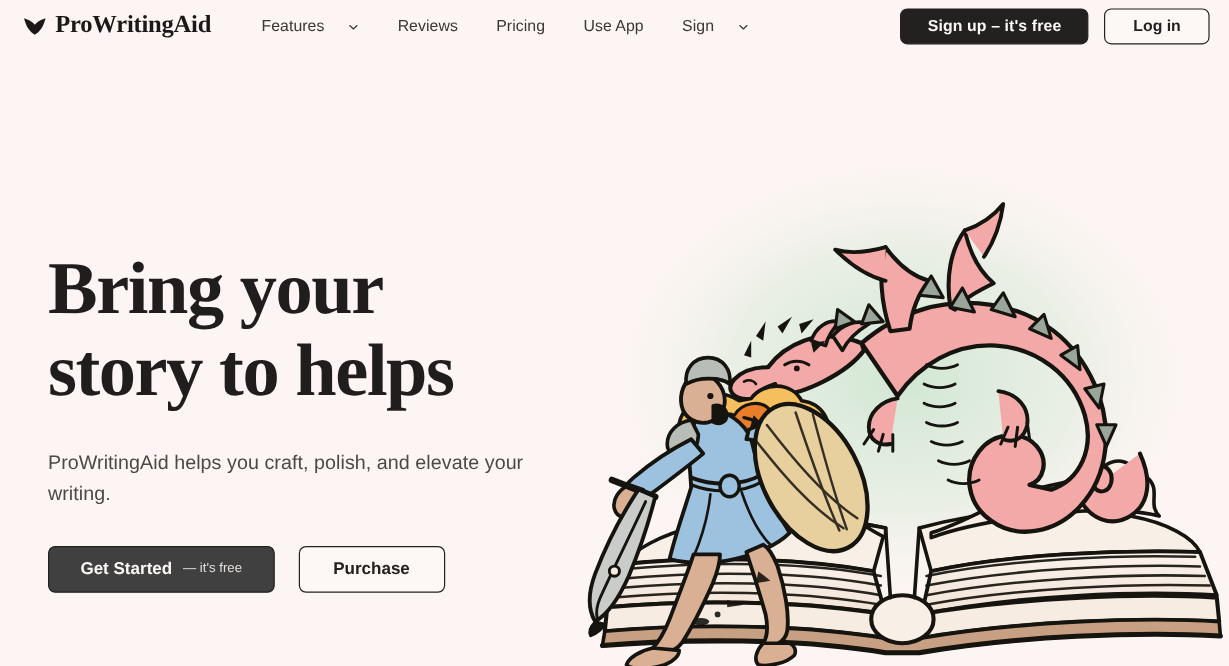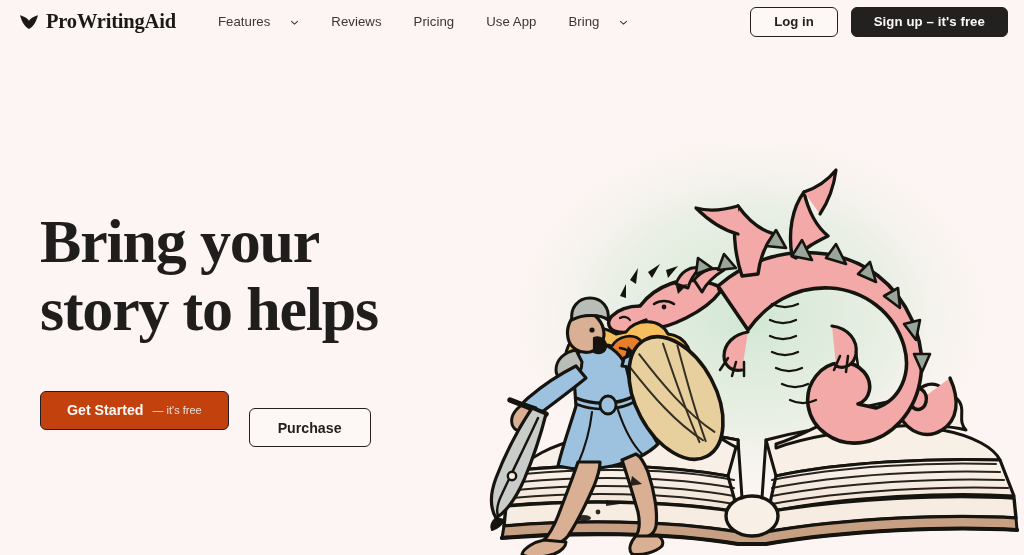--- a/index.html
+++ b/index.html
@@ -148,40 +148,39 @@
     letter-spacing: 0.05px;
   }
 
   .hero-ctas {
     margin-top: 30px;
     display: flex;
     align-items: center;
     gap: 20px;
   }
   .btn-getstarted {
-    background: #c2410c;
+    background: #404040;
     border: 1.6px solid #23211f;
     color: #fdf8f6;
     height: 39px;
     padding: 0 26px;
     border-radius: 6px;
     gap: 9px;
   }
   .gs-strong { font-weight: 700; font-size: 14.2px; }
   .gs-light  { font-weight: 400; font-size: 11px; color: #e6e0dc; }
   .btn-purchase {
     background: #fdf8f6;
     border: 1.6px solid #23211f;
     color: #23211f;
     font-weight: 700;
     font-size: 14.2px;
     height: 39px;
     padding: 0 28px;
     border-radius: 6px;
-    margin-top: 35px;
   }
 
   
   .hero-art {
     flex: 1 1 auto;
     position: relative;
   }
   .hero-art svg {
     position: absolute;
     left: 10px;
@@ -225,45 +224,46 @@
 
     <div class="nav-item">
       <span>Pricing</span>
     </div>
 
     <div class="nav-item">
       <span>Use App</span>
     </div>
 
     <div class="nav-item">
-      <span>Bring</span>
+      <span>Sign</span>
       <span>
         <svg class="chev" viewBox="0 0 12 12" aria-hidden="true">
           <path d="M2 4.4 L6 8.2 L10 4.4" fill="none" stroke="#3a3633" stroke-width="1.35" stroke-linecap="round" stroke-linejoin="round"></path>
         </svg>
       </span>
     </div>
 
   </nav>
 
   <div class="header-actions">
+    <button class="btn btn-signup">Sign up – it's free</button>
     <button class="btn btn-login">Log in</button>
-    <button class="btn btn-signup">Sign up – it's free</button>
   </div>
 
 </header>
 
 <section class="hero">
 
   <div class="hero-copy">
     <h1 class="hero-title">
       <span>Bring your</span><br>
       <span>story to helps</span>
     </h1>
 
+    <p class="hero-sub">ProWritingAid helps you craft, polish, and elevate your writing.</p>
 
     <div class="hero-ctas">
       <button class="btn btn-getstarted">
         <span class="gs-strong">Get Started</span>
         <span class="gs-light">— it's free</span>
       </button>
       <button class="btn btn-purchase">Purchase</button>
     </div>
   </div>
 

